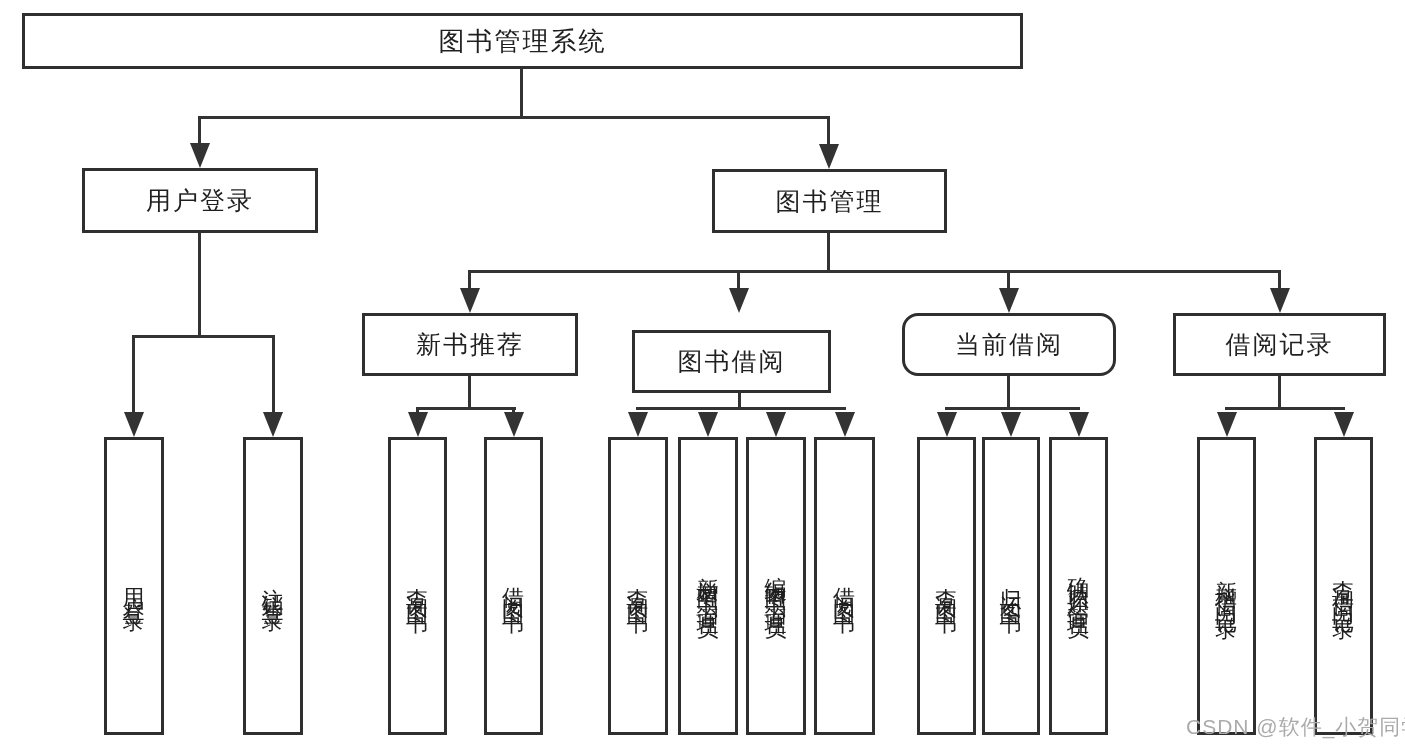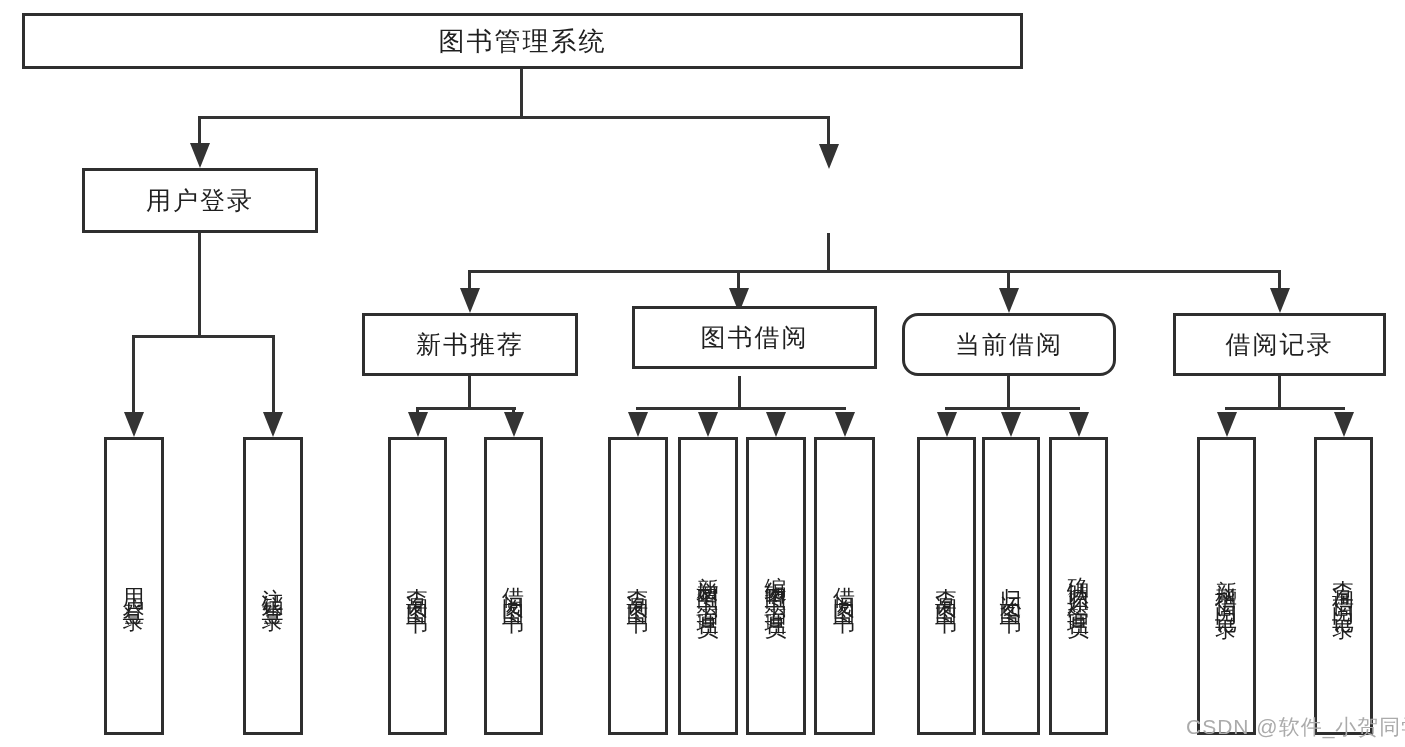--- a/index.html
+++ b/index.html
@@ -82,20 +82,23 @@
   <div class="vline" style="left:520px;top:69px;height:48px;"></div>
   <div class="hline" style="left:198px;top:116px;width:632px;"></div>
   <div class="vline" style="left:198px;top:116px;height:30px;"></div>
   <div class="vline" style="left:827px;top:116px;height:30px;"></div>
   <div class="arrow" style="left:190px;top:143px;"></div>
   <div class="arrow" style="left:819px;top:144px;"></div>
 
   <div class="box" style="left:82px;top:168px;width:236px;height:65px;">
     <span class="hlabel">用户登录</span>
   </div>
+  <div class="box" style="left:712px;top:169px;width:235px;height:64px;">
+    <span class="hlabel">图书管理</span>
+  </div>
 
   <div class="vline" style="left:198px;top:233px;height:104px;"></div>
   <div class="hline" style="left:132px;top:335px;width:143px;"></div>
   <div class="vline" style="left:132px;top:335px;height:82px;"></div>
   <div class="vline" style="left:272px;top:335px;height:82px;"></div>
   <div class="arrow" style="left:124px;top:412px;"></div>
   <div class="arrow" style="left:263px;top:412px;"></div>
 
   <div class="vline" style="left:827px;top:233px;height:40px;"></div>
   <div class="hline" style="left:468px;top:270px;width:813px;"></div>
@@ -104,21 +107,21 @@
   <div class="vline" style="left:1007px;top:271px;height:22px;"></div>
   <div class="vline" style="left:1278px;top:271px;height:22px;"></div>
   <div class="arrow" style="left:460px;top:288px;"></div>
   <div class="arrow" style="left:729px;top:288px;"></div>
   <div class="arrow" style="left:999px;top:288px;"></div>
   <div class="arrow" style="left:1270px;top:288px;"></div>
 
   <div class="box" style="left:362px;top:313px;width:216px;height:63px;">
     <span class="hlabel">新书推荐</span>
   </div>
-  <div class="box" style="left:632px;top:306px;width:245px;height:63px;">
+  <div class="box" style="left:632px;top:330px;width:199px;height:63px;">
     <span class="hlabel">图书借阅</span>
   </div>
   <div class="box" style="left:902px;top:313px;width:214px;height:63px;border-radius:16px;">
     <span class="hlabel">当前借阅</span>
   </div>
   <div class="box" style="left:1173px;top:313px;width:213px;height:63px;">
     <span class="hlabel">借阅记录</span>
   </div>
 
   <div class="vline" style="left:468px;top:376px;height:34px;"></div>

